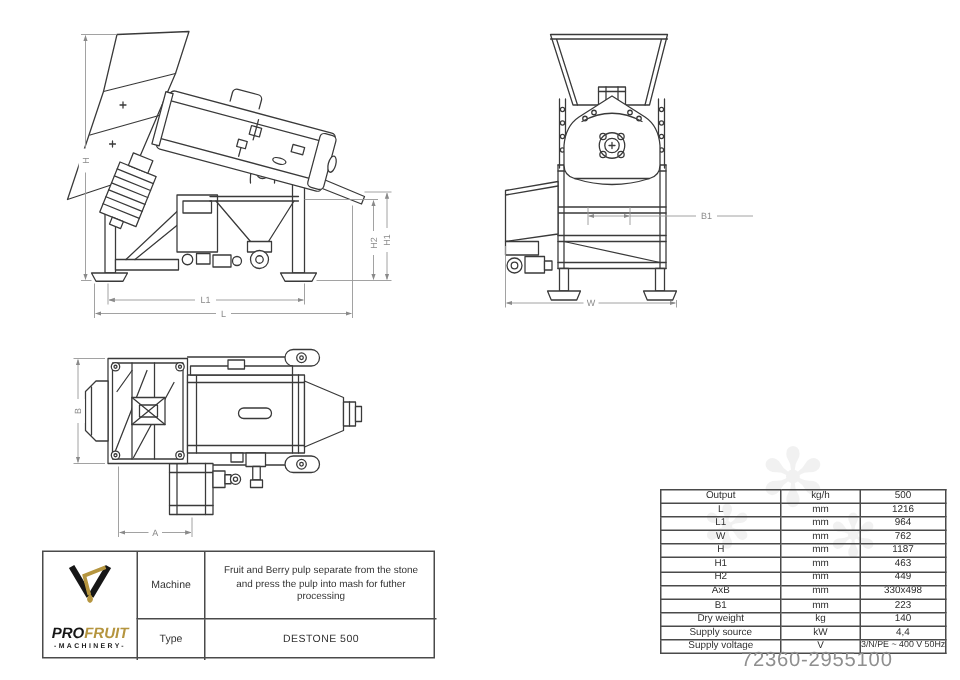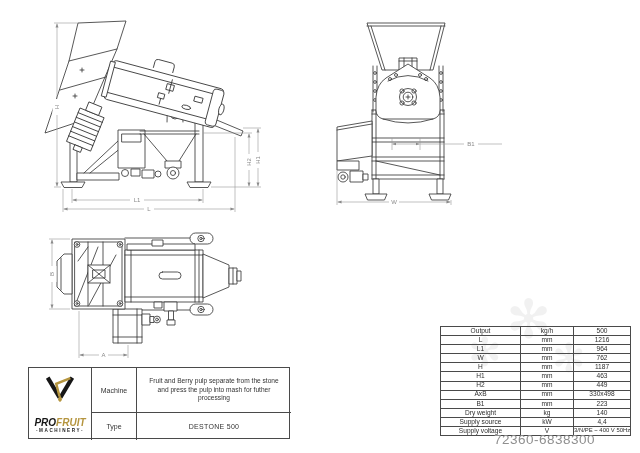--- a/index.html
+++ b/index.html
@@ -334,15 +334,15 @@
           <td>4,4</td>
         </tr>
       <tr>
           <td>Supply voltage</td>
           <td>V</td>
           <td>3/N/PE ~ 400 V 50Hz</td>
         </tr>
     </tbody>
   </table>
 
-  <div class="wid">72360-6838300</div>
+  <div class="wid">72360-2955100</div>
 
 </div>
 
 </body></html>

